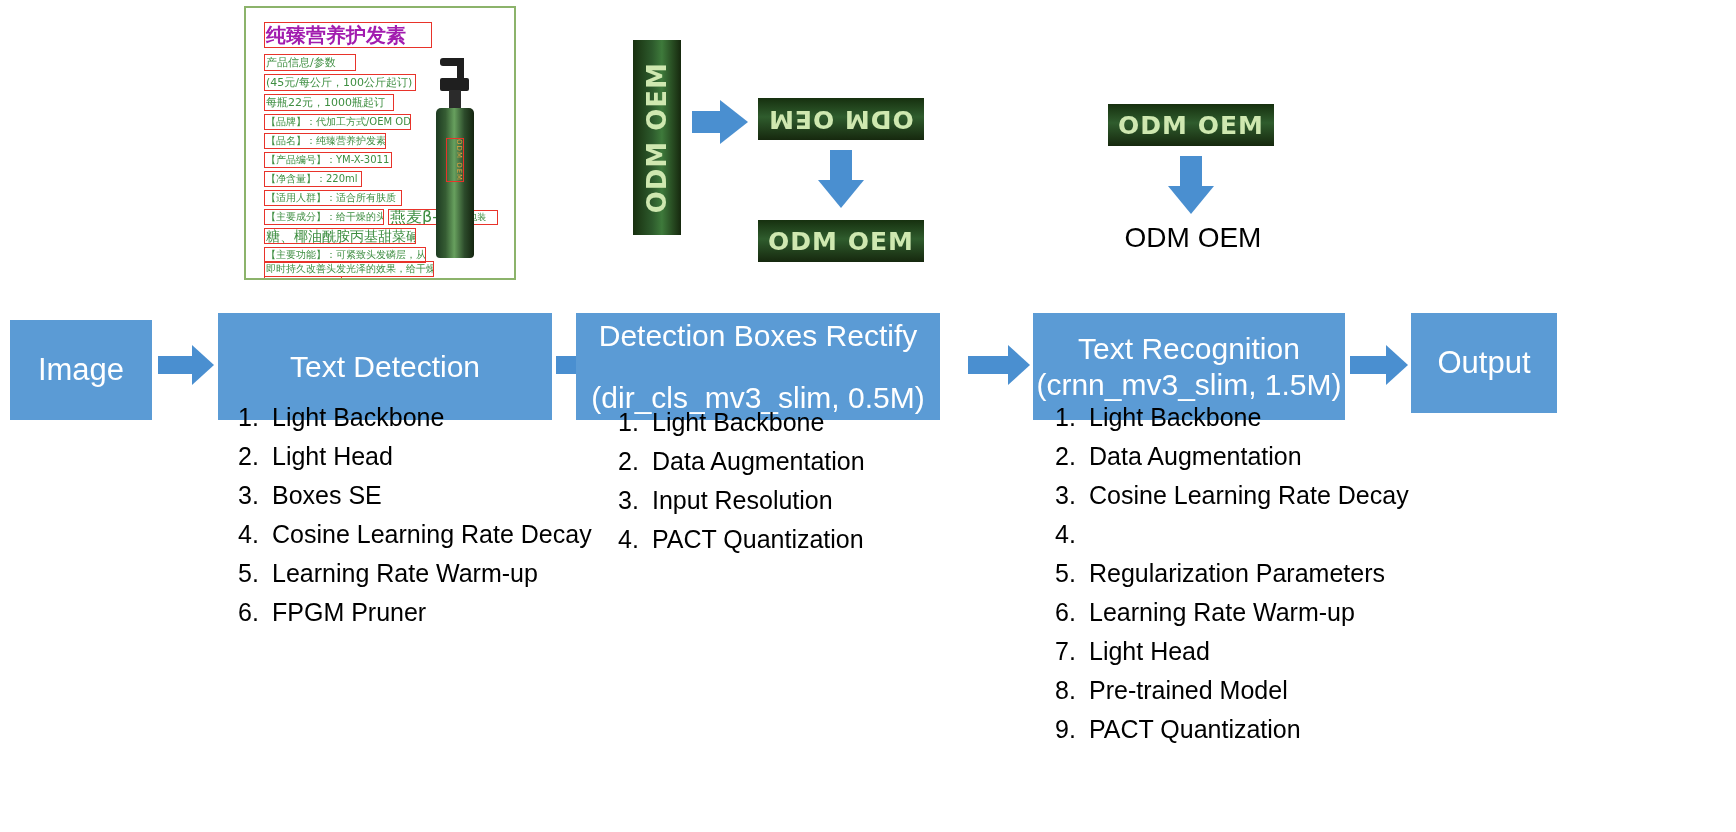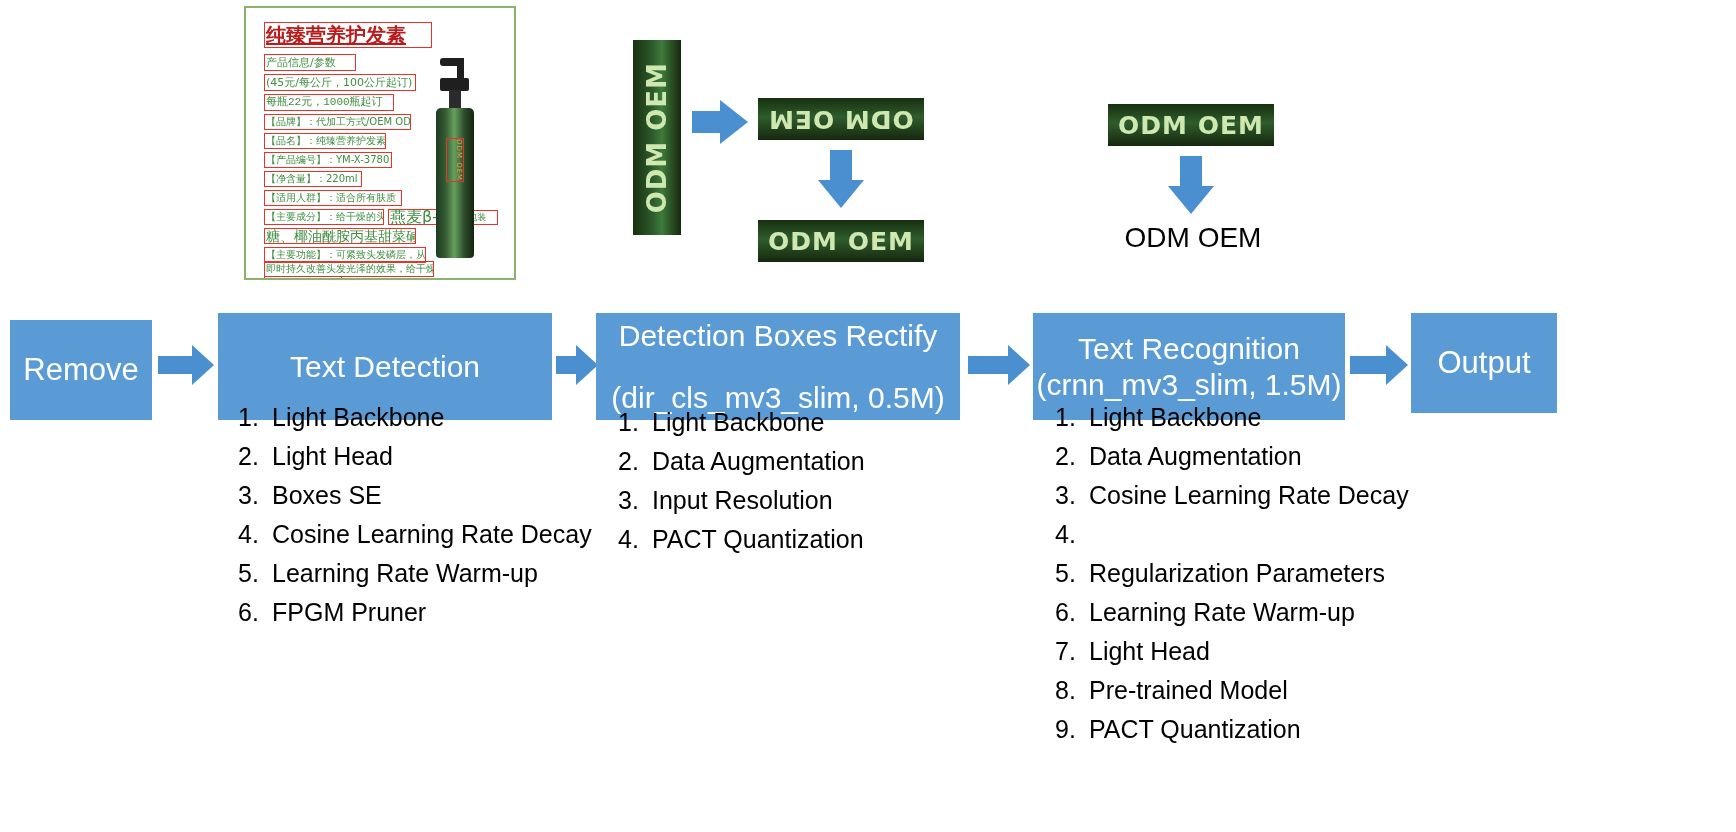--- a/index.html
+++ b/index.html
@@ -33,21 +33,21 @@
     text-align: center;
     line-height: 1.18;
     box-sizing: border-box;
   }
   .pipe-box .line1 { font-size: 30px; white-space: nowrap; }
   .pipe-box .line2 { font-size: 30px; white-space: nowrap; }
   .pipe-box.single .line1 { font-size: 31px; }
 
   #box-image   { left: 10px;   top: 320px; width: 142px; height: 100px; }
   #box-det     { left: 218px;  top: 313px; width: 334px; height: 107px; }
-  #box-rectify { left: 596px;  top: 313px; width: 364px; height: 107px; gap: 26px; }
+  #box-rectify { left: 576px;  top: 313px; width: 364px; height: 107px; gap: 26px; }
   #box-recog   { left: 1033px; top: 313px; width: 312px; height: 107px; }
   #box-output  { left: 1411px; top: 313px; width: 146px; height: 100px; }
 
   
   .flow-arrow {
     position: absolute;
     display: block;
   }
   .flow-arrow .shaft {
     position: absolute;
@@ -119,23 +119,22 @@
     font-family: "DejaVu Sans", sans-serif;
     white-space: nowrap;
     box-sizing: border-box;
     overflow: hidden;
     line-height: 1;
     display: flex;
     align-items: center;
     padding: 0 1px;
   }
   .ann.title {
-    color: #b91c1c;
+    color: #a21caf;
     font-weight: bold;
-    text-decoration: underline;
   }
   
   #bottle {
     position: absolute;
     left: 182px;
     top: 48px;
     width: 54px;
     height: 205px;
   }
   #bottle .body {
@@ -292,27 +291,27 @@
 <div class="canvas">
 
   <div id="ocr-sample">
 
     <div class="ann title" style="left:18px; top:14px; width:168px; height:26px; font-size:20px; font-weight:bold;">纯臻营养护发素</div>
 
     <div class="ann" style="left:18px; top:46px; width:92px; height:17px; font-size:11px;">产品信息/参数</div>
 
     <div class="ann" style="left:18px; top:66px; width:152px; height:17px; font-size:11px;">(45元/每公斤，100公斤起订)</div>
 
-    <div class="ann" style="left:18px; top:86px; width:130px; height:17px; font-size:11px;font-family:Liberation Mono, monospace;">每瓶22元，1000瓶起订</div>
+    <div class="ann" style="left:18px; top:86px; width:130px; height:17px; font-size:11px;">每瓶22元，1000瓶起订</div>
 
     <div class="ann" style="left:18px; top:106px; width:147px; height:16px; font-size:10px;">【品牌】：代加工方式/OEM ODM</div>
 
     <div class="ann" style="left:18px; top:125px; width:122px; height:16px; font-size:10px;">【品名】：纯臻营养护发素</div>
 
-    <div class="ann" style="left:18px; top:144px; width:128px; height:16px; font-size:10px;">【产品编号】：YM-X-3780</div>
+    <div class="ann" style="left:18px; top:144px; width:128px; height:16px; font-size:10px;">【产品编号】：YM-X-3011</div>
 
     <div class="ann" style="left:18px; top:163px; width:98px; height:16px; font-size:10px;">【净含量】：220ml</div>
 
     <div class="ann" style="left:18px; top:182px; width:138px; height:16px; font-size:10px;">【适用人群】：适合所有肤质</div>
 
     <div class="ann" style="left:18px; top:201px; width:120px; height:16px; font-size:10px;">【主要成分】：给干燥的头</div>
 
     <div class="ann" style="left:142px; top:201px; width:56px; height:16px; font-size:16px;">燕麦β-葡聚</div>
 
     <div class="ann" style="left:18px; top:220px; width:152px; height:16px; font-size:14px;">糖、椰油酰胺丙基甜菜碱、泛醒</div>
@@ -362,21 +361,21 @@
   </div>
 
   <div class="demo-arrow" id="demo-arrow-down-right">
     <span class="shaft"></span>
       <span class="head"></span>
   </div>
 
   <div id="recog-output">ODM OEM</div>
 
   <div class="pipe-box single" id="box-image">
-    <div class="line1">Remove</div>
+    <div class="line1">Image</div>
   </div>
 
   <div class="flow-arrow" id="arrow-1">
     <span class="shaft"></span>
       <span class="head"></span>
   </div>
 
   <div class="pipe-box" id="box-det">
     <div class="line1">Text Detection</div>
   </div>

